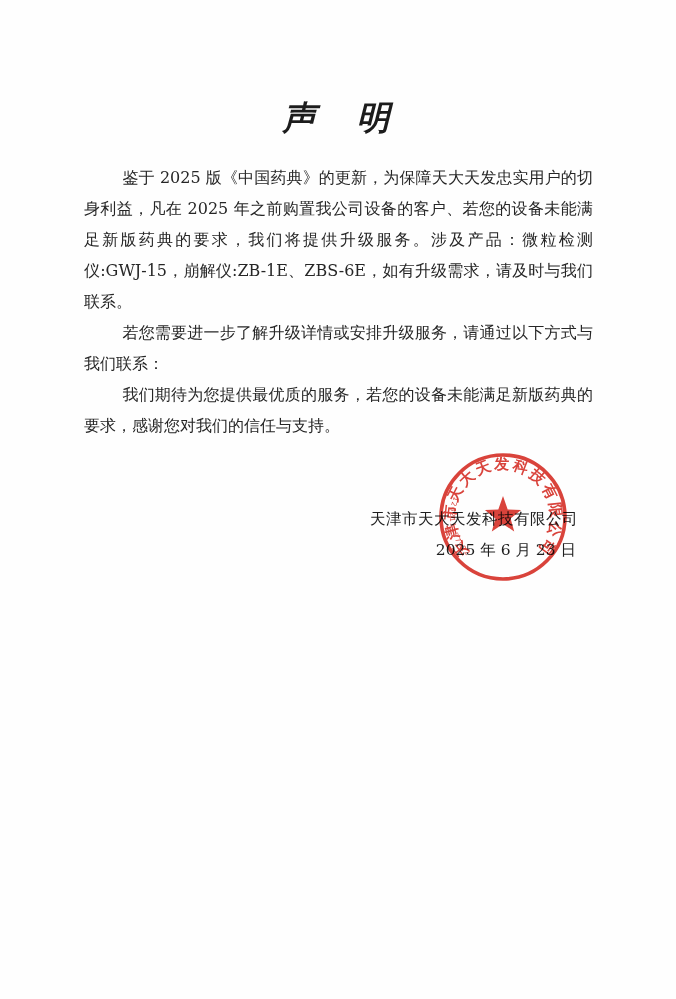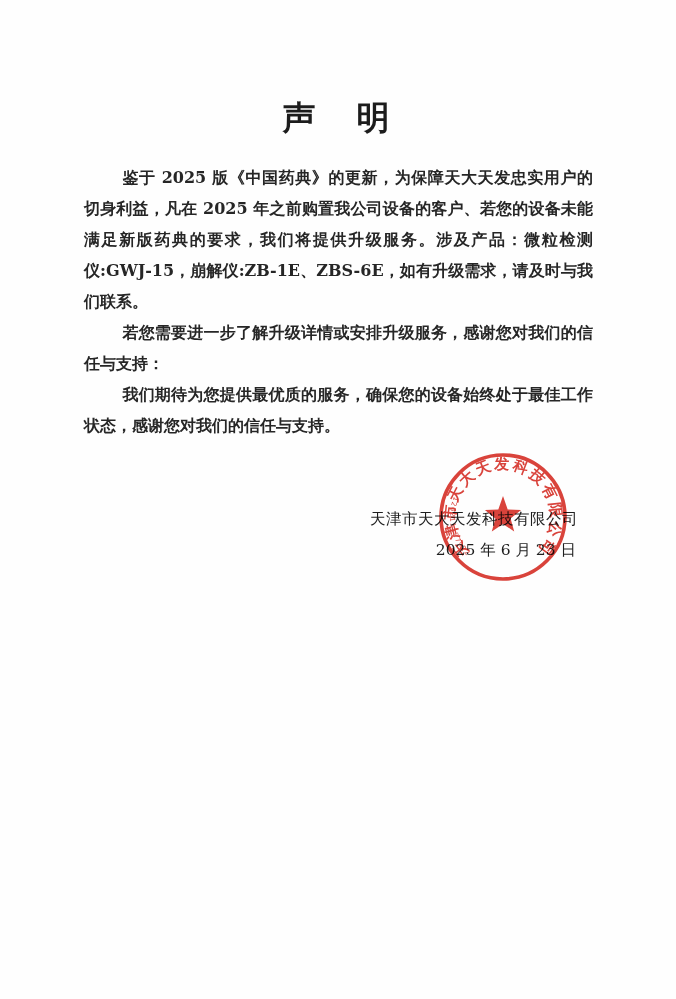--- a/index.html
+++ b/index.html
@@ -21,31 +21,32 @@
     background:var(--paper);
   }
   .doc-title{
     position:absolute;
     top:96px;left:0;width:676px;
     text-align:center;
     font-size:33px;
     font-weight:bold;
     letter-spacing:4px;
     color:#1c1c1c;
+    font-style:italic;
   }
   .content{
     position:absolute;
     top:162px;left:84px;width:509px;
     font-size:16px;
     line-height:31px;
     text-align:justify;
     text-justify:inter-ideograph;
     color:var(--ink);
   }
-  .content p.indent{text-indent:2.4em;font-weight:bold;}
+  .content p.indent{text-indent:2.4em;}
   .signature{
     position:absolute;
     top:509px;left:0;right:98px;
     text-align:right;
     font-size:15.5px;
     color:#1f1f1f;
   }
   .signature .company{
     letter-spacing:0.5px;
     line-height:20px;
@@ -82,22 +83,22 @@
 </style>
 </head>
 <body>
 
 <div class="page">
 
   <h1 class="doc-title">声　明</h1>
 
   <div class="content">
     <p class="indent">鉴于 2025 版《中国药典》的更新，为保障天大天发忠实用户的切身利益，凡在 2025 年之前购置我公司设备的客户、若您的设备未能满足新版药典的要求，我们将提供升级服务。涉及产品：微粒检测仪:GWJ-15，崩解仪:ZB-1E、ZBS-6E，如有升级需求，请及时与我们联系。</p>
-      <p class="indent">若您需要进一步了解升级详情或安排升级服务，感谢您对我们的信任与支持：</p>
-      <p class="indent">我们期待为您提供最优质的服务，确保您的设备始终处于最佳工作状态，感谢您对我们的信任与支持。</p>
+      <p class="indent">若您需要进一步了解升级详情或安排升级服务，请通过以下方式与我们联系：</p>
+      <p class="indent">我们期待为您提供最优质的服务，若您的设备未能满足新版药典的要求，感谢您对我们的信任与支持。</p>
   </div>
 
   <div class="signature">
     <div class="company">天津市天大天发科技有限公司</div>
     <div class="sig-date">2025 年 6 月 23 日</div>
   </div>
 
   <div class="seal-wrap">
     <svg viewBox="0 0 138 138" xmlns="http://www.w3.org/2000/svg">
       <defs>

